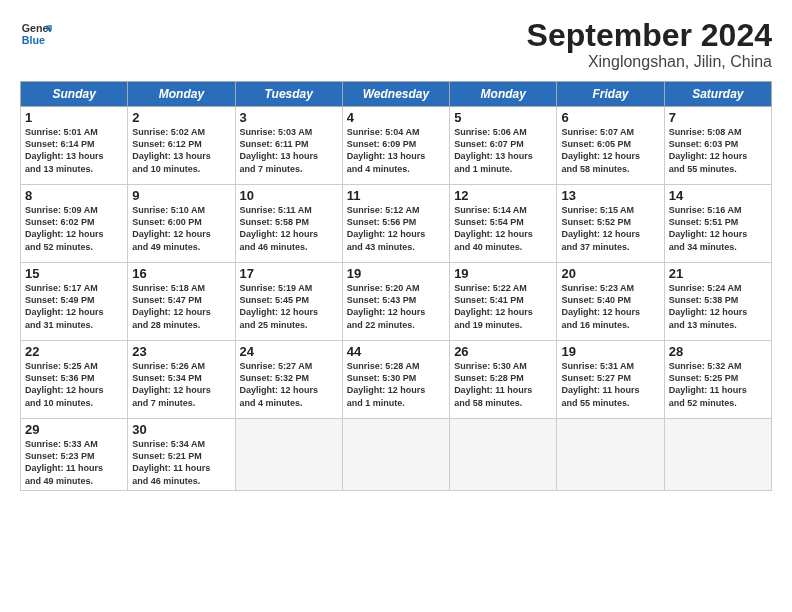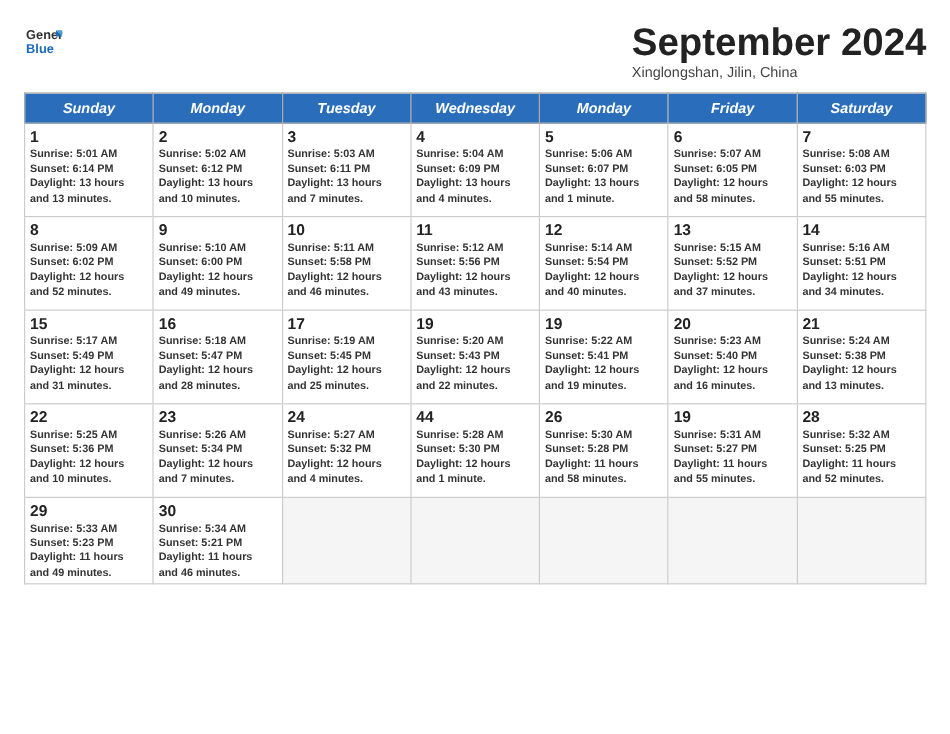--- a/index.html
+++ b/index.html
@@ -25,29 +25,30 @@
     .logo {
       display: flex;
       align-items: center;
       gap: 4px;
     }
     .logo-icon {
       width: 32px;
       height: 32px;
     }
     .title-block {
+      text-align: right;
     }
     .month-title {
       font-size: 32px;
       font-weight: bold;
       color: #222;
       line-height: 1.1;
     }
     .location-title {
-      font-size: 12px;
+      font-size: 16px;
       color: #444;
     }
     table {
       width: 100%;
       border-collapse: collapse;
       table-layout: fixed;
     }
     th {
       background-color: #2a6ebb;
       color: #fff;

